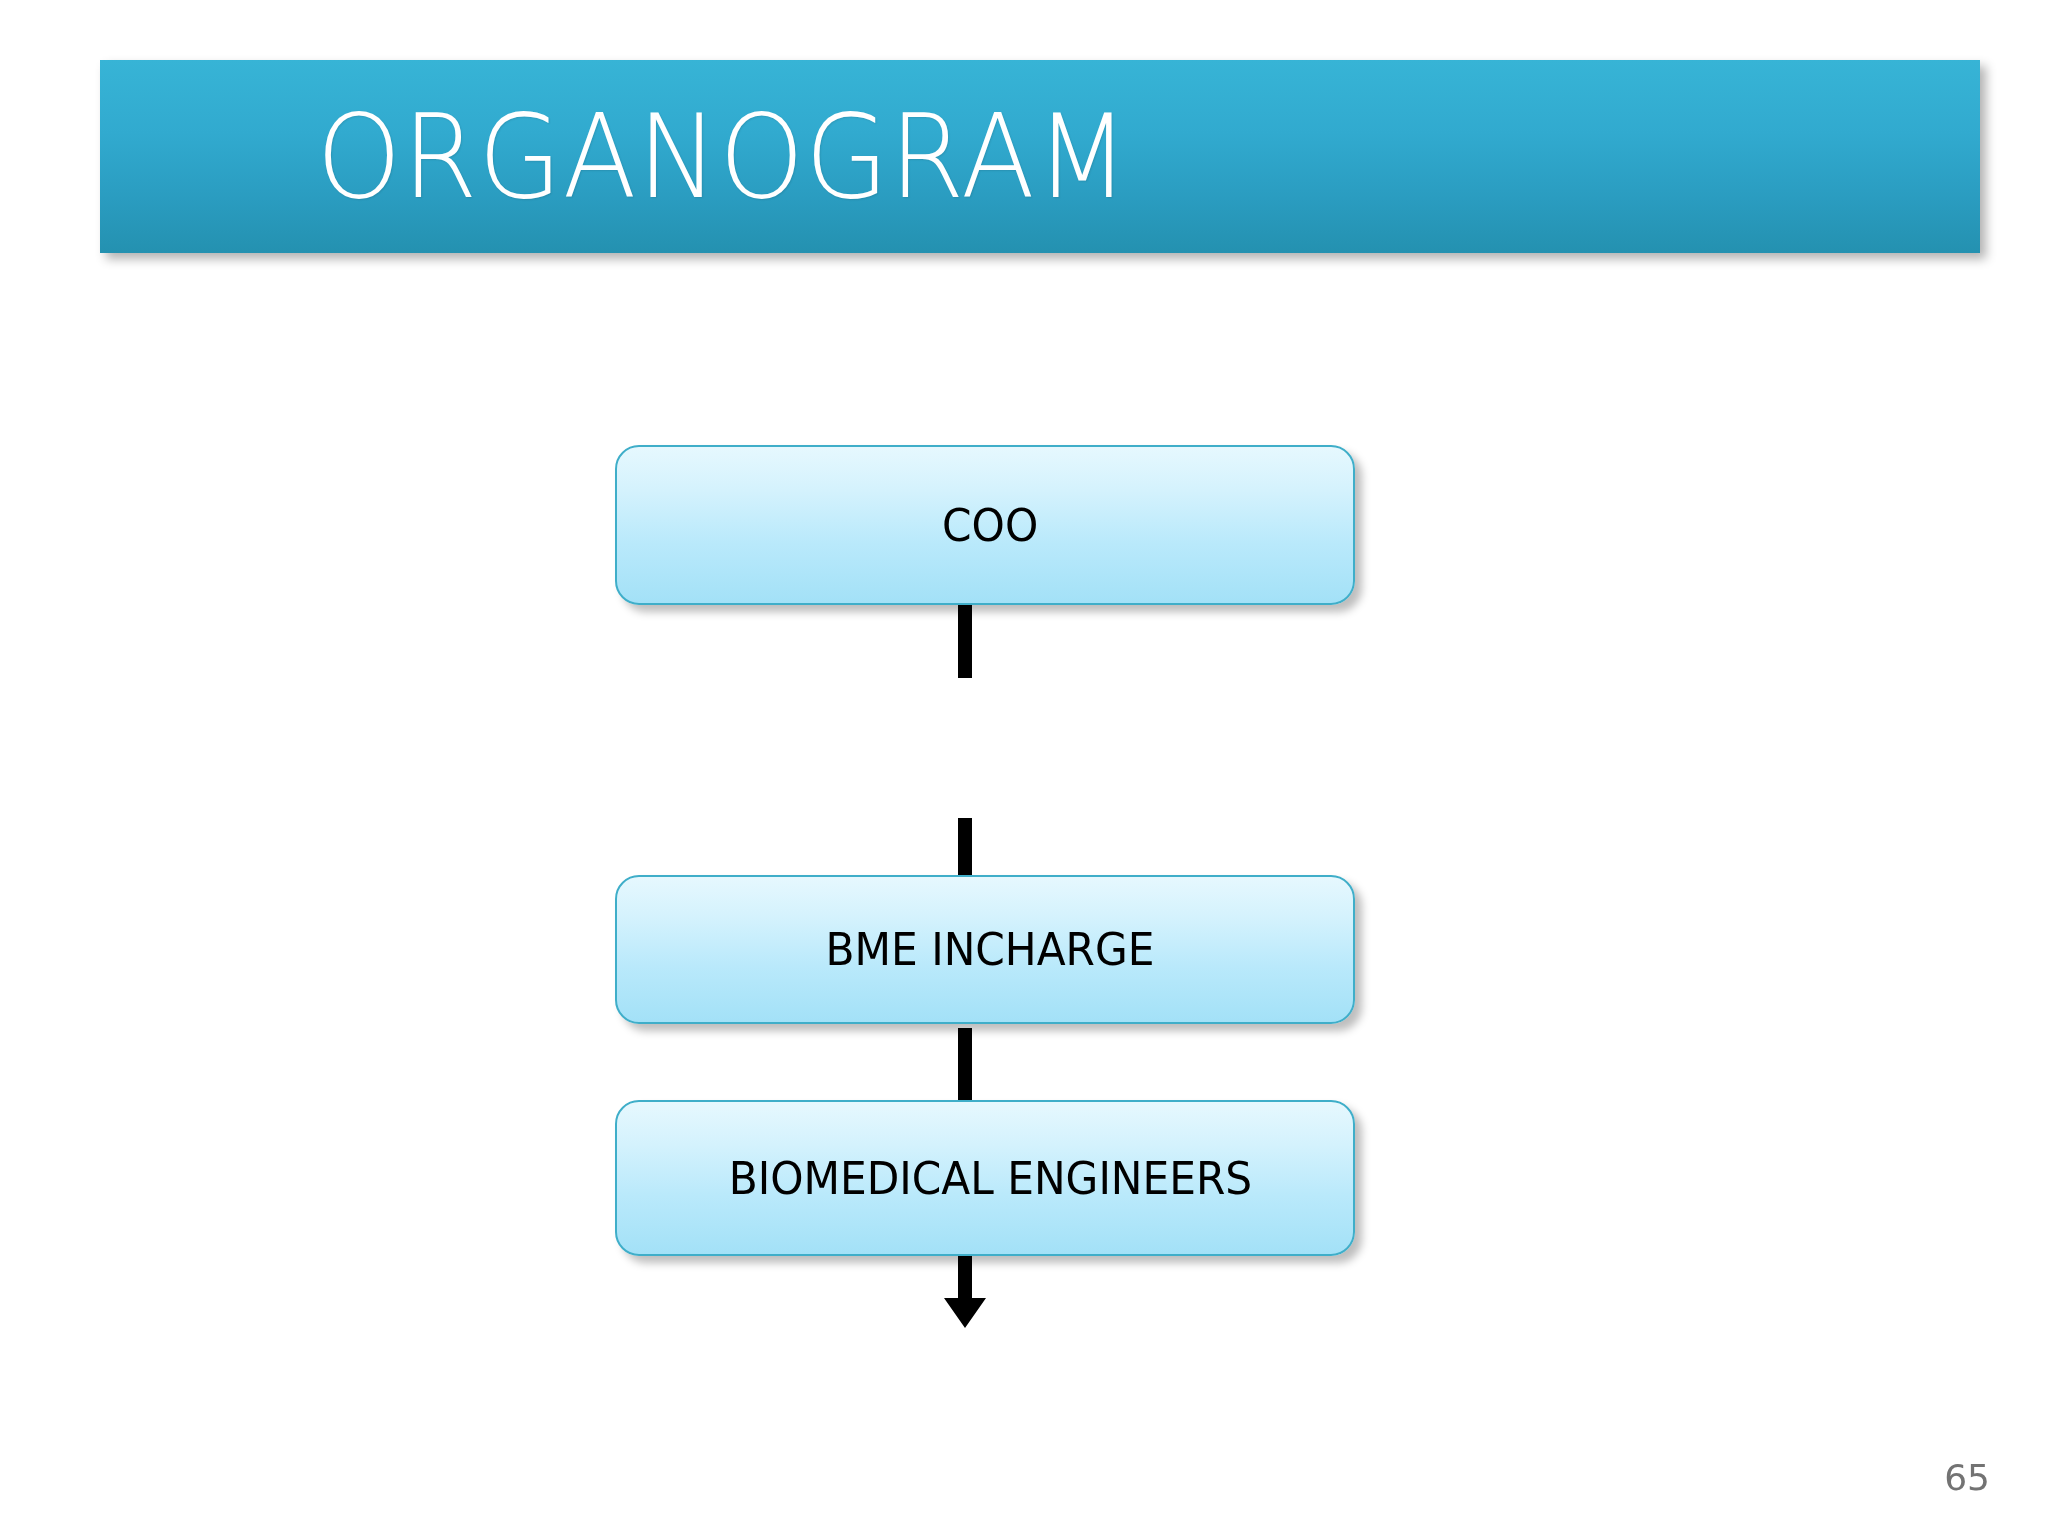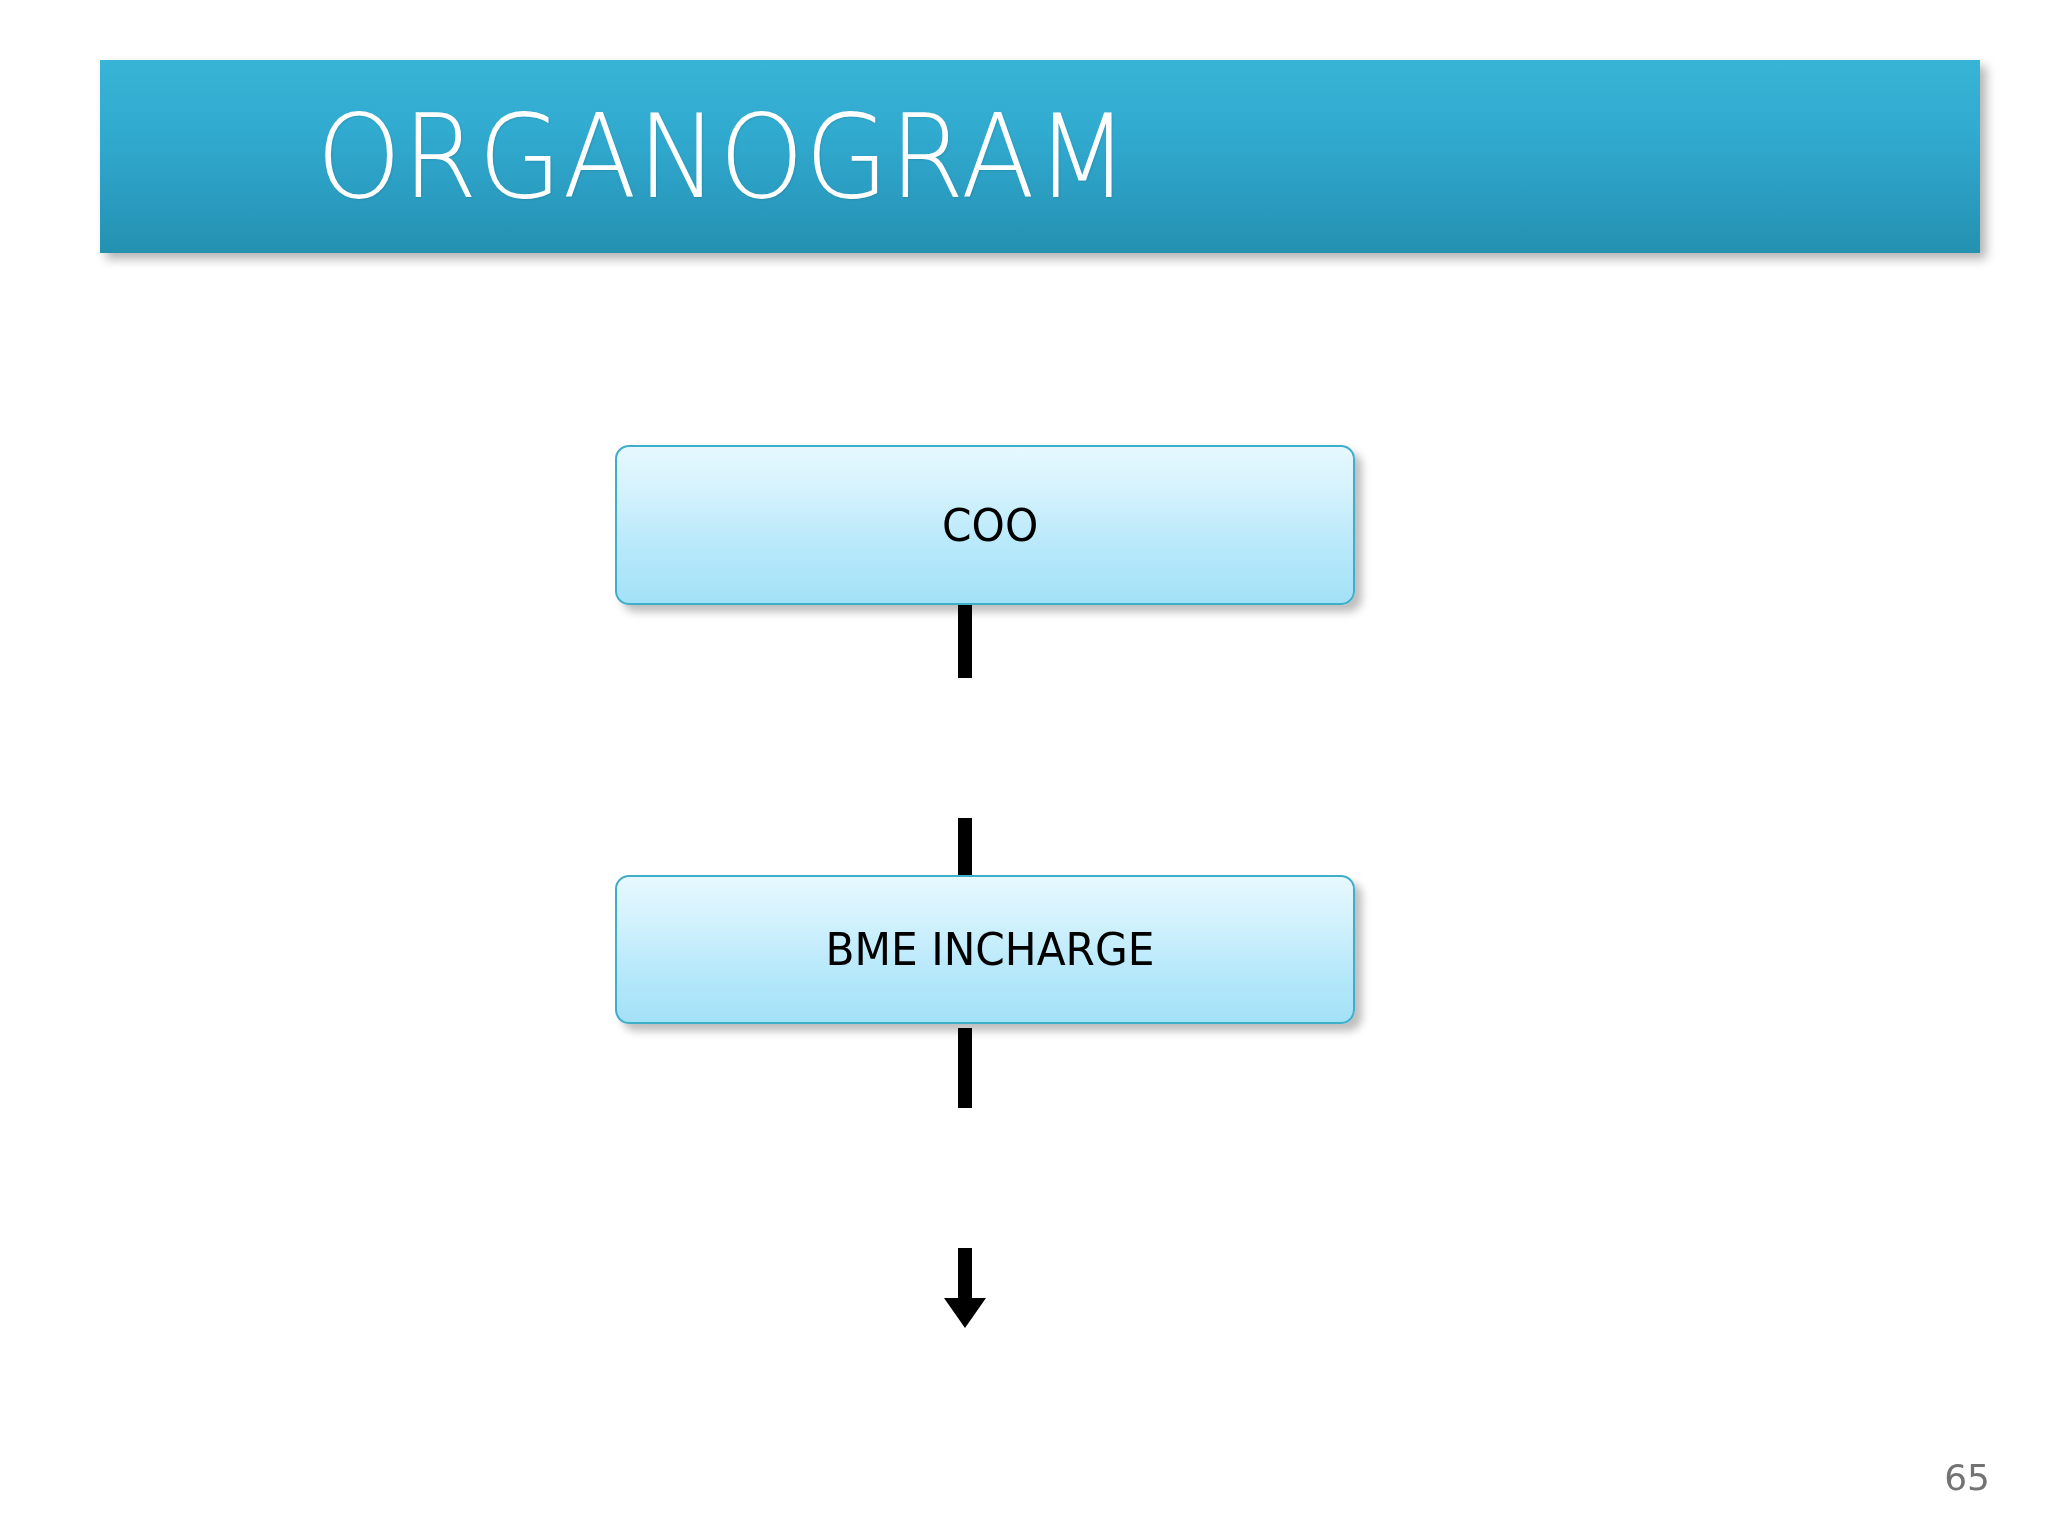--- a/index.html
+++ b/index.html
@@ -60,21 +60,21 @@
     width: 2048px;
     height: 1536px;
   }
 
   .node-box {
     position: absolute;
     left: 615px;
     width: 740px;
     box-sizing: border-box;
     border: 2px solid #3faec9;
-    border-radius: 14px;
+    border-radius: 24px;
     background: linear-gradient(to bottom, #e6f8fe 0%, #d4f2fd 28%, #b9e9fb 62%, #a3e1f7 100%);
     box-shadow: 7px 7px 9px rgba(0,0,0,0.26);
     display: flex;
     align-items: center;
     justify-content: center;
     z-index: 3;
     padding-left: 10px;
   }
   .node-label {
     color: #000000;
@@ -142,20 +142,23 @@
 
 
     <div class="connector" id="connector-2"></div>
 
     <div class="node-box" id="node-bme-incharge">
       <span class="node-label">BME INCHARGE</span>
     </div>
 
     <div class="connector" id="connector-3"></div>
 
+    <div class="node-box" id="node-biomedical-engineers">
+      <span class="node-label">BIOMEDICAL ENGINEERS</span>
+    </div>
 
     <svg id="arrow-down" viewBox="0 0 70 82">
       <polygon points="28,0 42,0 42,50 56,50 35,80 14,50 28,50" fill="#000000"></polygon>
     </svg>
 
   </div>
 
   <div id="page-number">65</div>
 
 </div>

